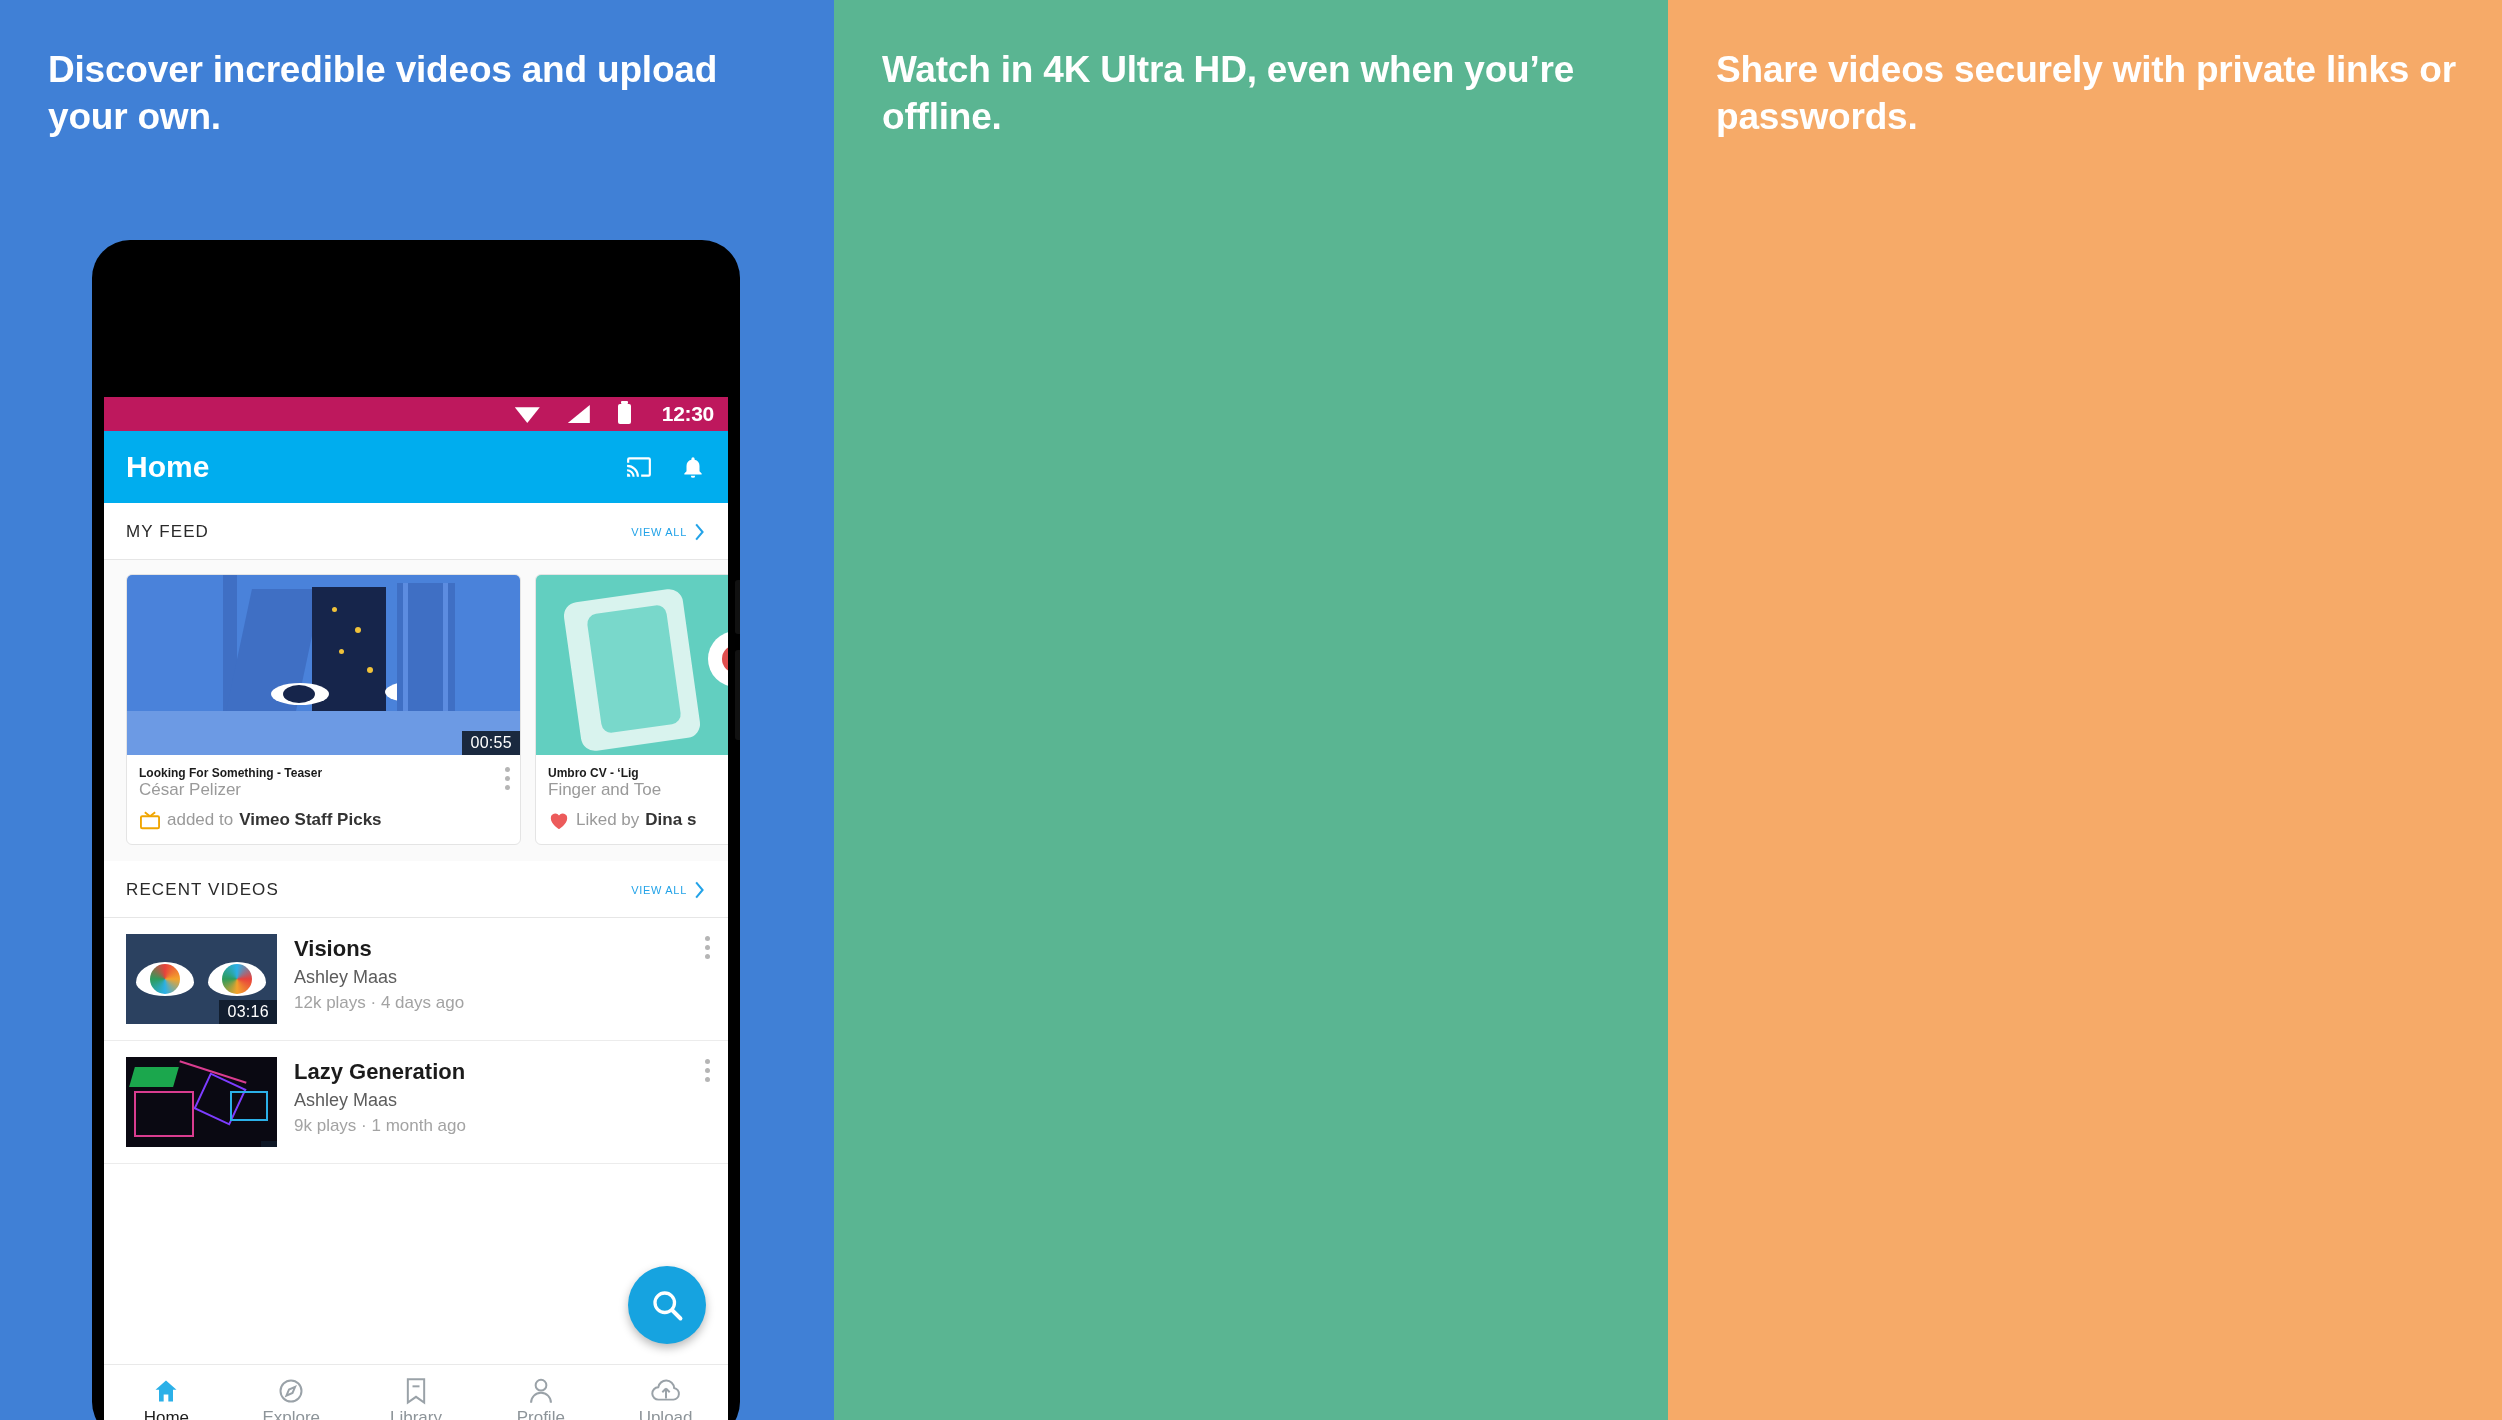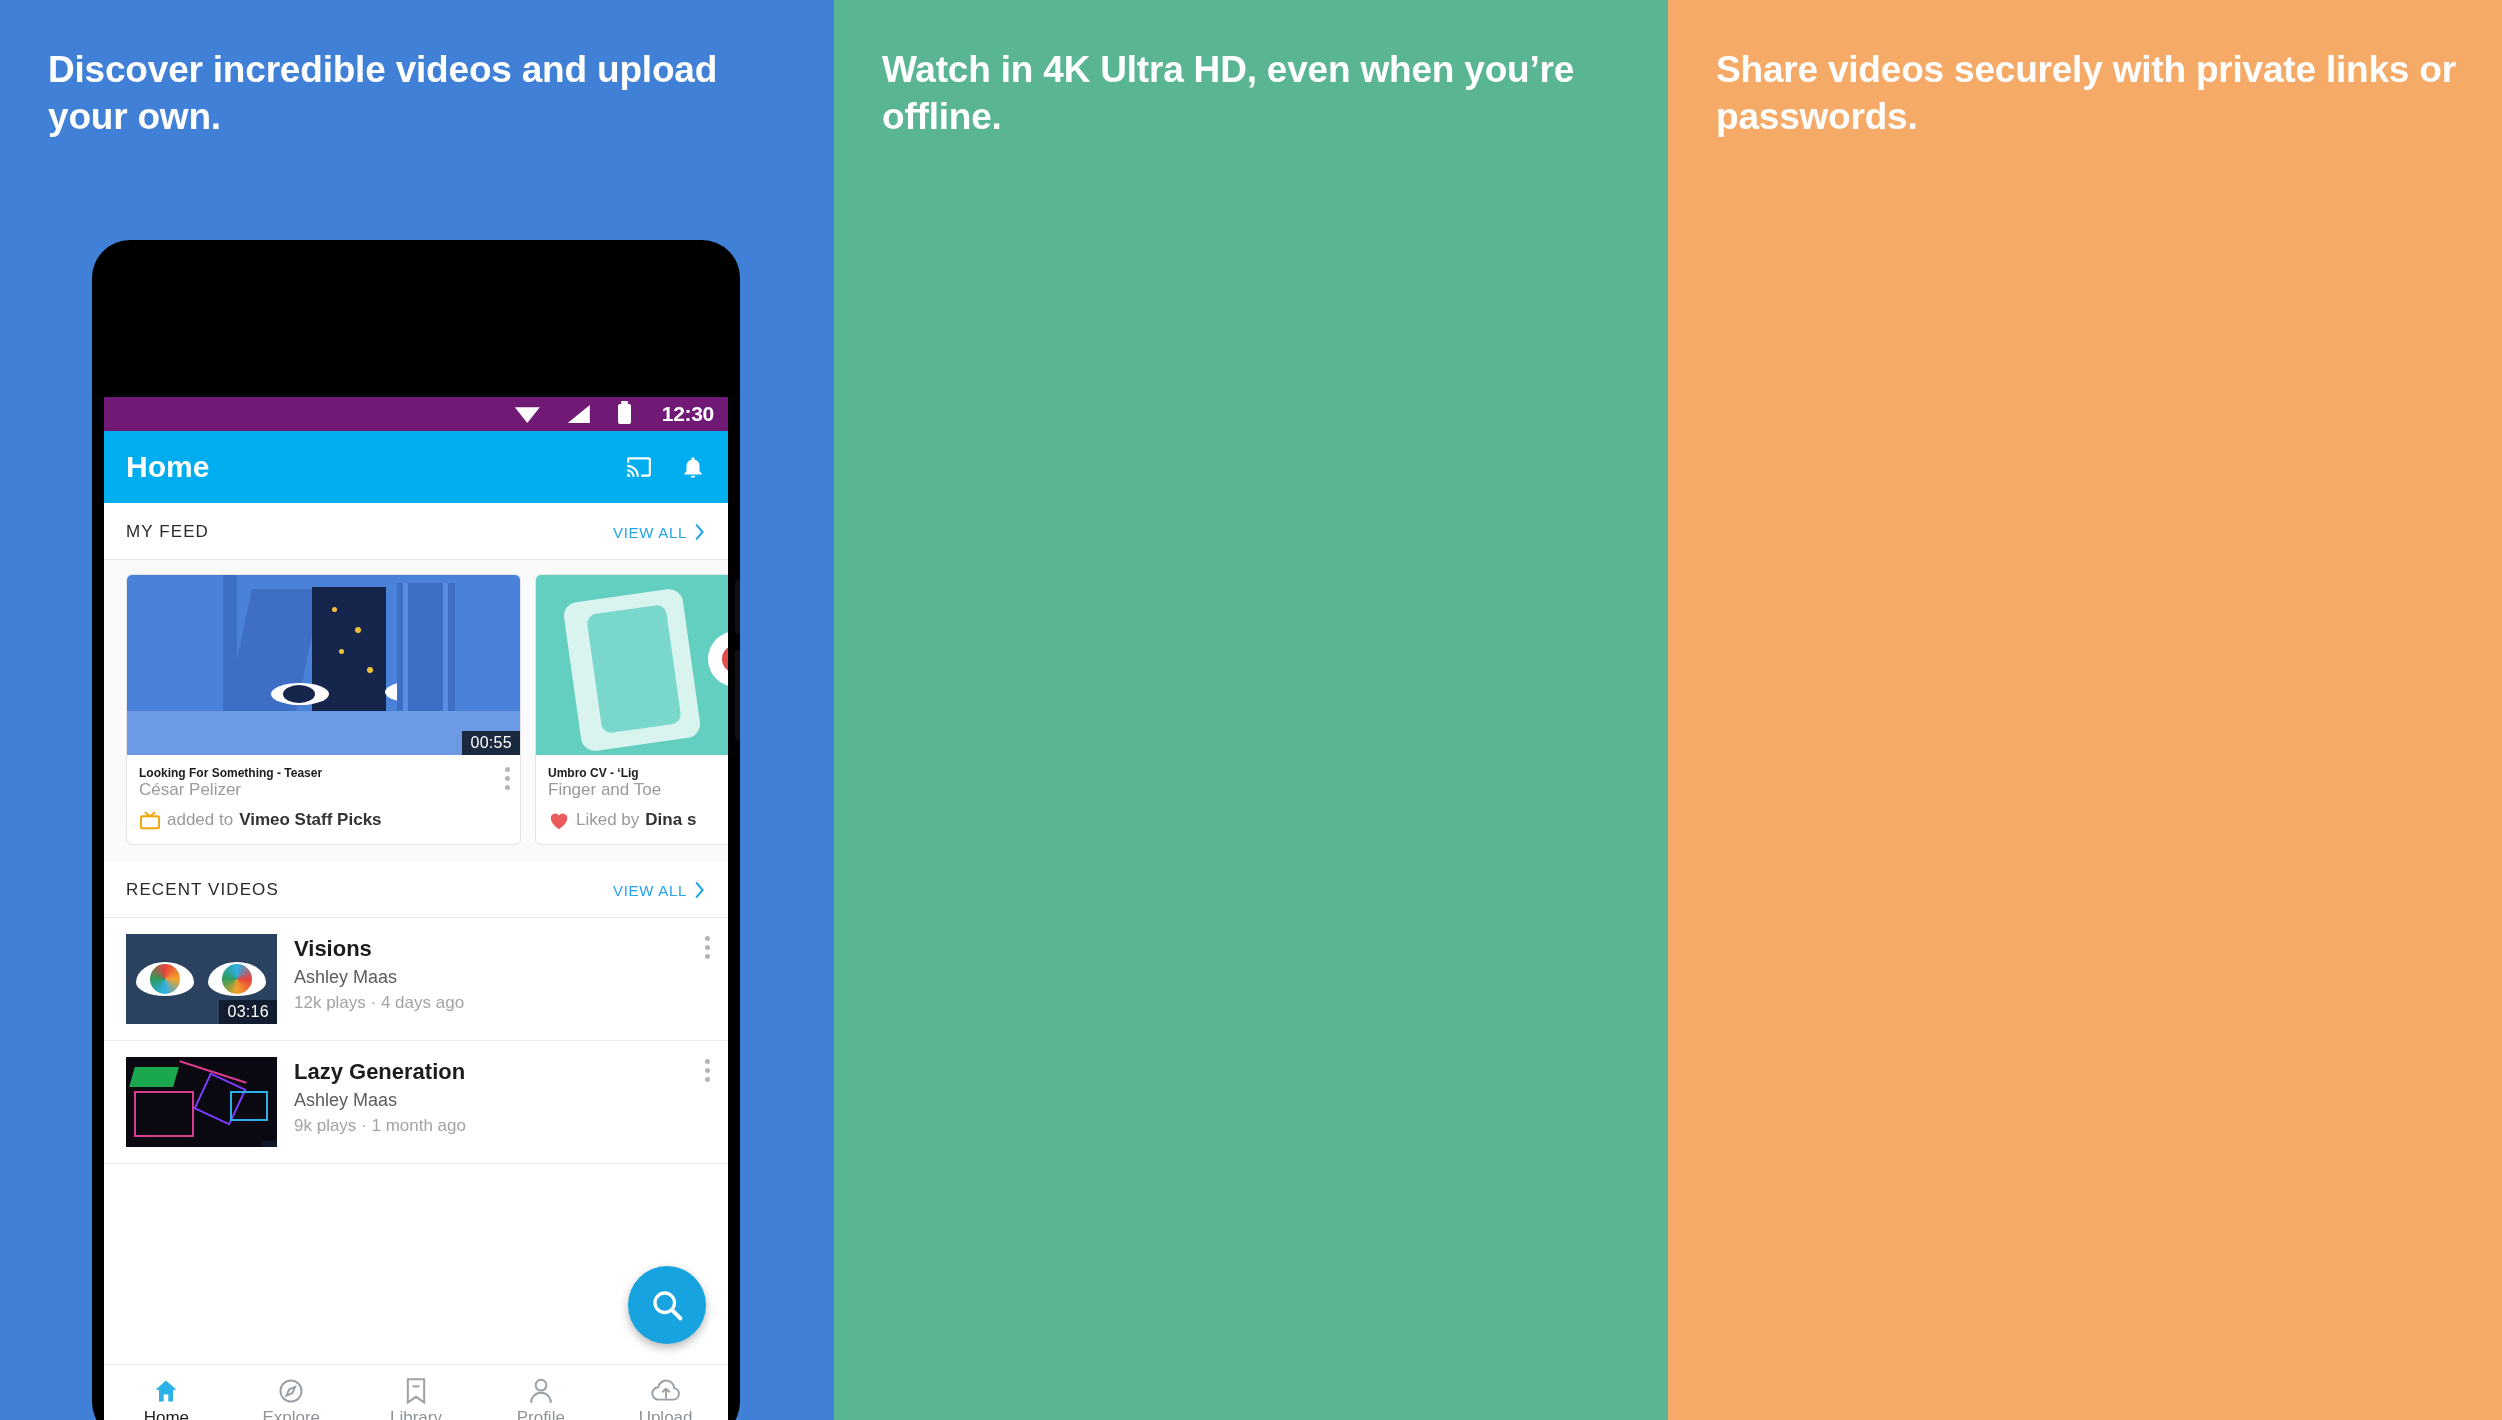--- a/index.html
+++ b/index.html
@@ -64,21 +64,21 @@
     height: 34px;
     display: flex;
     align-items: center;
     justify-content: flex-end;
     gap: 9px;
     padding-right: 14px;
     font-size: 21px;
     font-weight: bold;
     color: #fff;
   }
-  .statusbar.light { background: #701a75; gap: 28px; }
+  .statusbar.light { background: #be185d; gap: 28px; }
   .sb-time { letter-spacing: -0.3px; margin-left: 3px; }
   .ico-wifi {
     width: 25px; height: 18px;
     background: #fff;
     clip-path: polygon(0 12%, 100% 12%, 50% 100%);
   }
   .ico-signal {
     width: 22px; height: 18px;
     background: #fff;
     clip-path: polygon(100% 0, 100% 100%, 0 100%);
@@ -117,21 +117,21 @@
     justify-content: space-between;
     padding: 19px 22px 17px 22px;
     border-bottom: 1px solid #e6e6e6;
   }
   .section-head .lbl {
     font-size: 17px;
     letter-spacing: 1.1px;
     color: #2a2a2a;
   }
   .section-head .viewall {
-    font-size: 15px;
+    font-size: 11px;
     letter-spacing: 0.7px;
     color: #23a3e8;
     display: flex;
     align-items: center;
     gap: 7px;
   }
 
   .feed-strip {
     display: flex;
     gap: 14px;

